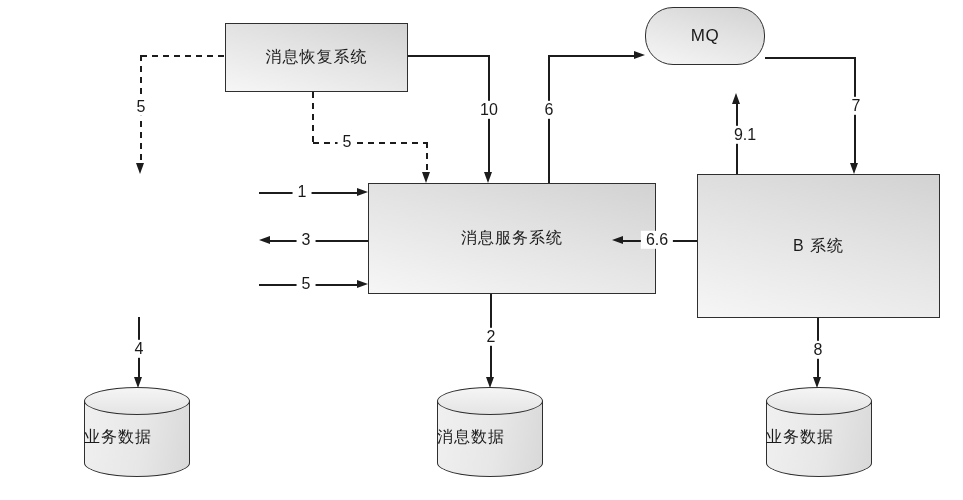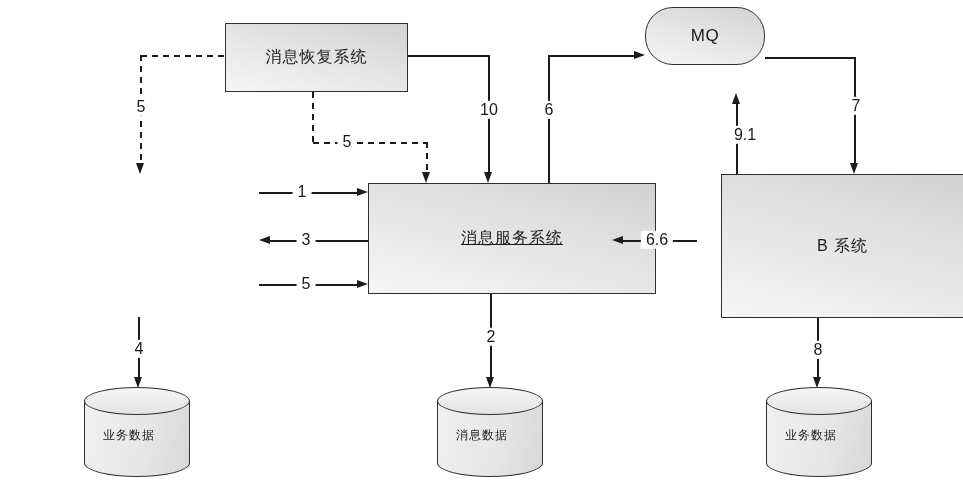--- a/index.html
+++ b/index.html
@@ -23,22 +23,22 @@
     border:1.5px solid #2f2f2f;border-top:none;
     border-radius:0 0 53px 53px / 0 0 14px 14px;
     background:linear-gradient(100deg,#f0f0f0 0%,#e7e7e7 55%,#d8d8d8 100%);
   }
   .cyl-top{
     position:absolute;box-sizing:border-box;left:0;top:0;width:106px;height:28px;
     border:1.5px solid #2f2f2f;border-radius:50%;
     background:linear-gradient(180deg,#f5f5f5 0%,#e4e4e4 100%);
   }
   .cyl-label{
-    position:absolute;left:0;right:16px;top:40px;text-align:center;
-    font-size:12px;letter-spacing:1px;
+    position:absolute;left:0;right:16px;top:40px;
+    font-size:16px;letter-spacing:1px;
   }
   
   .hl{position:absolute;height:1.5px;background:#1c1c1c;}
   .vl{position:absolute;width:1.5px;background:#1c1c1c;}
   .hd{position:absolute;height:1.5px;background:repeating-linear-gradient(90deg,#1c1c1c 0 6px,transparent 6px 11px);}
   .vd{position:absolute;width:1.5px;background:repeating-linear-gradient(180deg,#1c1c1c 0 6px,transparent 6px 11px);}
   
   .ah{position:absolute;width:0;height:0;}
   .ah-r{border-top:4.5px solid transparent;border-bottom:4.5px solid transparent;border-left:11px solid #1c1c1c;}
   .ah-l{border-top:4.5px solid transparent;border-bottom:4.5px solid transparent;border-right:11px solid #1c1c1c;}
@@ -57,25 +57,25 @@
 
   <div class="node" style="left:225px;top:23px;width:183px;height:69px;">
     <span>消息恢复系统</span>
   </div>
 
   <div class="node mq" style="left:645px;top:7px;width:120px;height:58px;">
     <span>MQ</span>
   </div>
 
 
-  <div class="node" style="left:368px;top:183px;width:288px;height:111px;text-decoration:underline;">
+  <div class="node" style="left:368px;top:183px;width:288px;height:111px;">
     <span>消息服务系统</span>
   </div>
 
-  <div class="node" style="left:697px;top:174px;width:243px;height:144px;margin-left:24px;">
+  <div class="node" style="left:697px;top:174px;width:243px;height:144px;">
     <span>B 系统</span>
   </div>
 
   <div class="cylinder" style="left:84px;top:387px;">
     <div class="cyl-body"></div>
     <div class="cyl-top"></div>
     <span class="cyl-label">业务数据</span>
   </div>
 
   <div class="cylinder" style="left:437px;top:387px;font-family:Liberation Serif, serif;">

